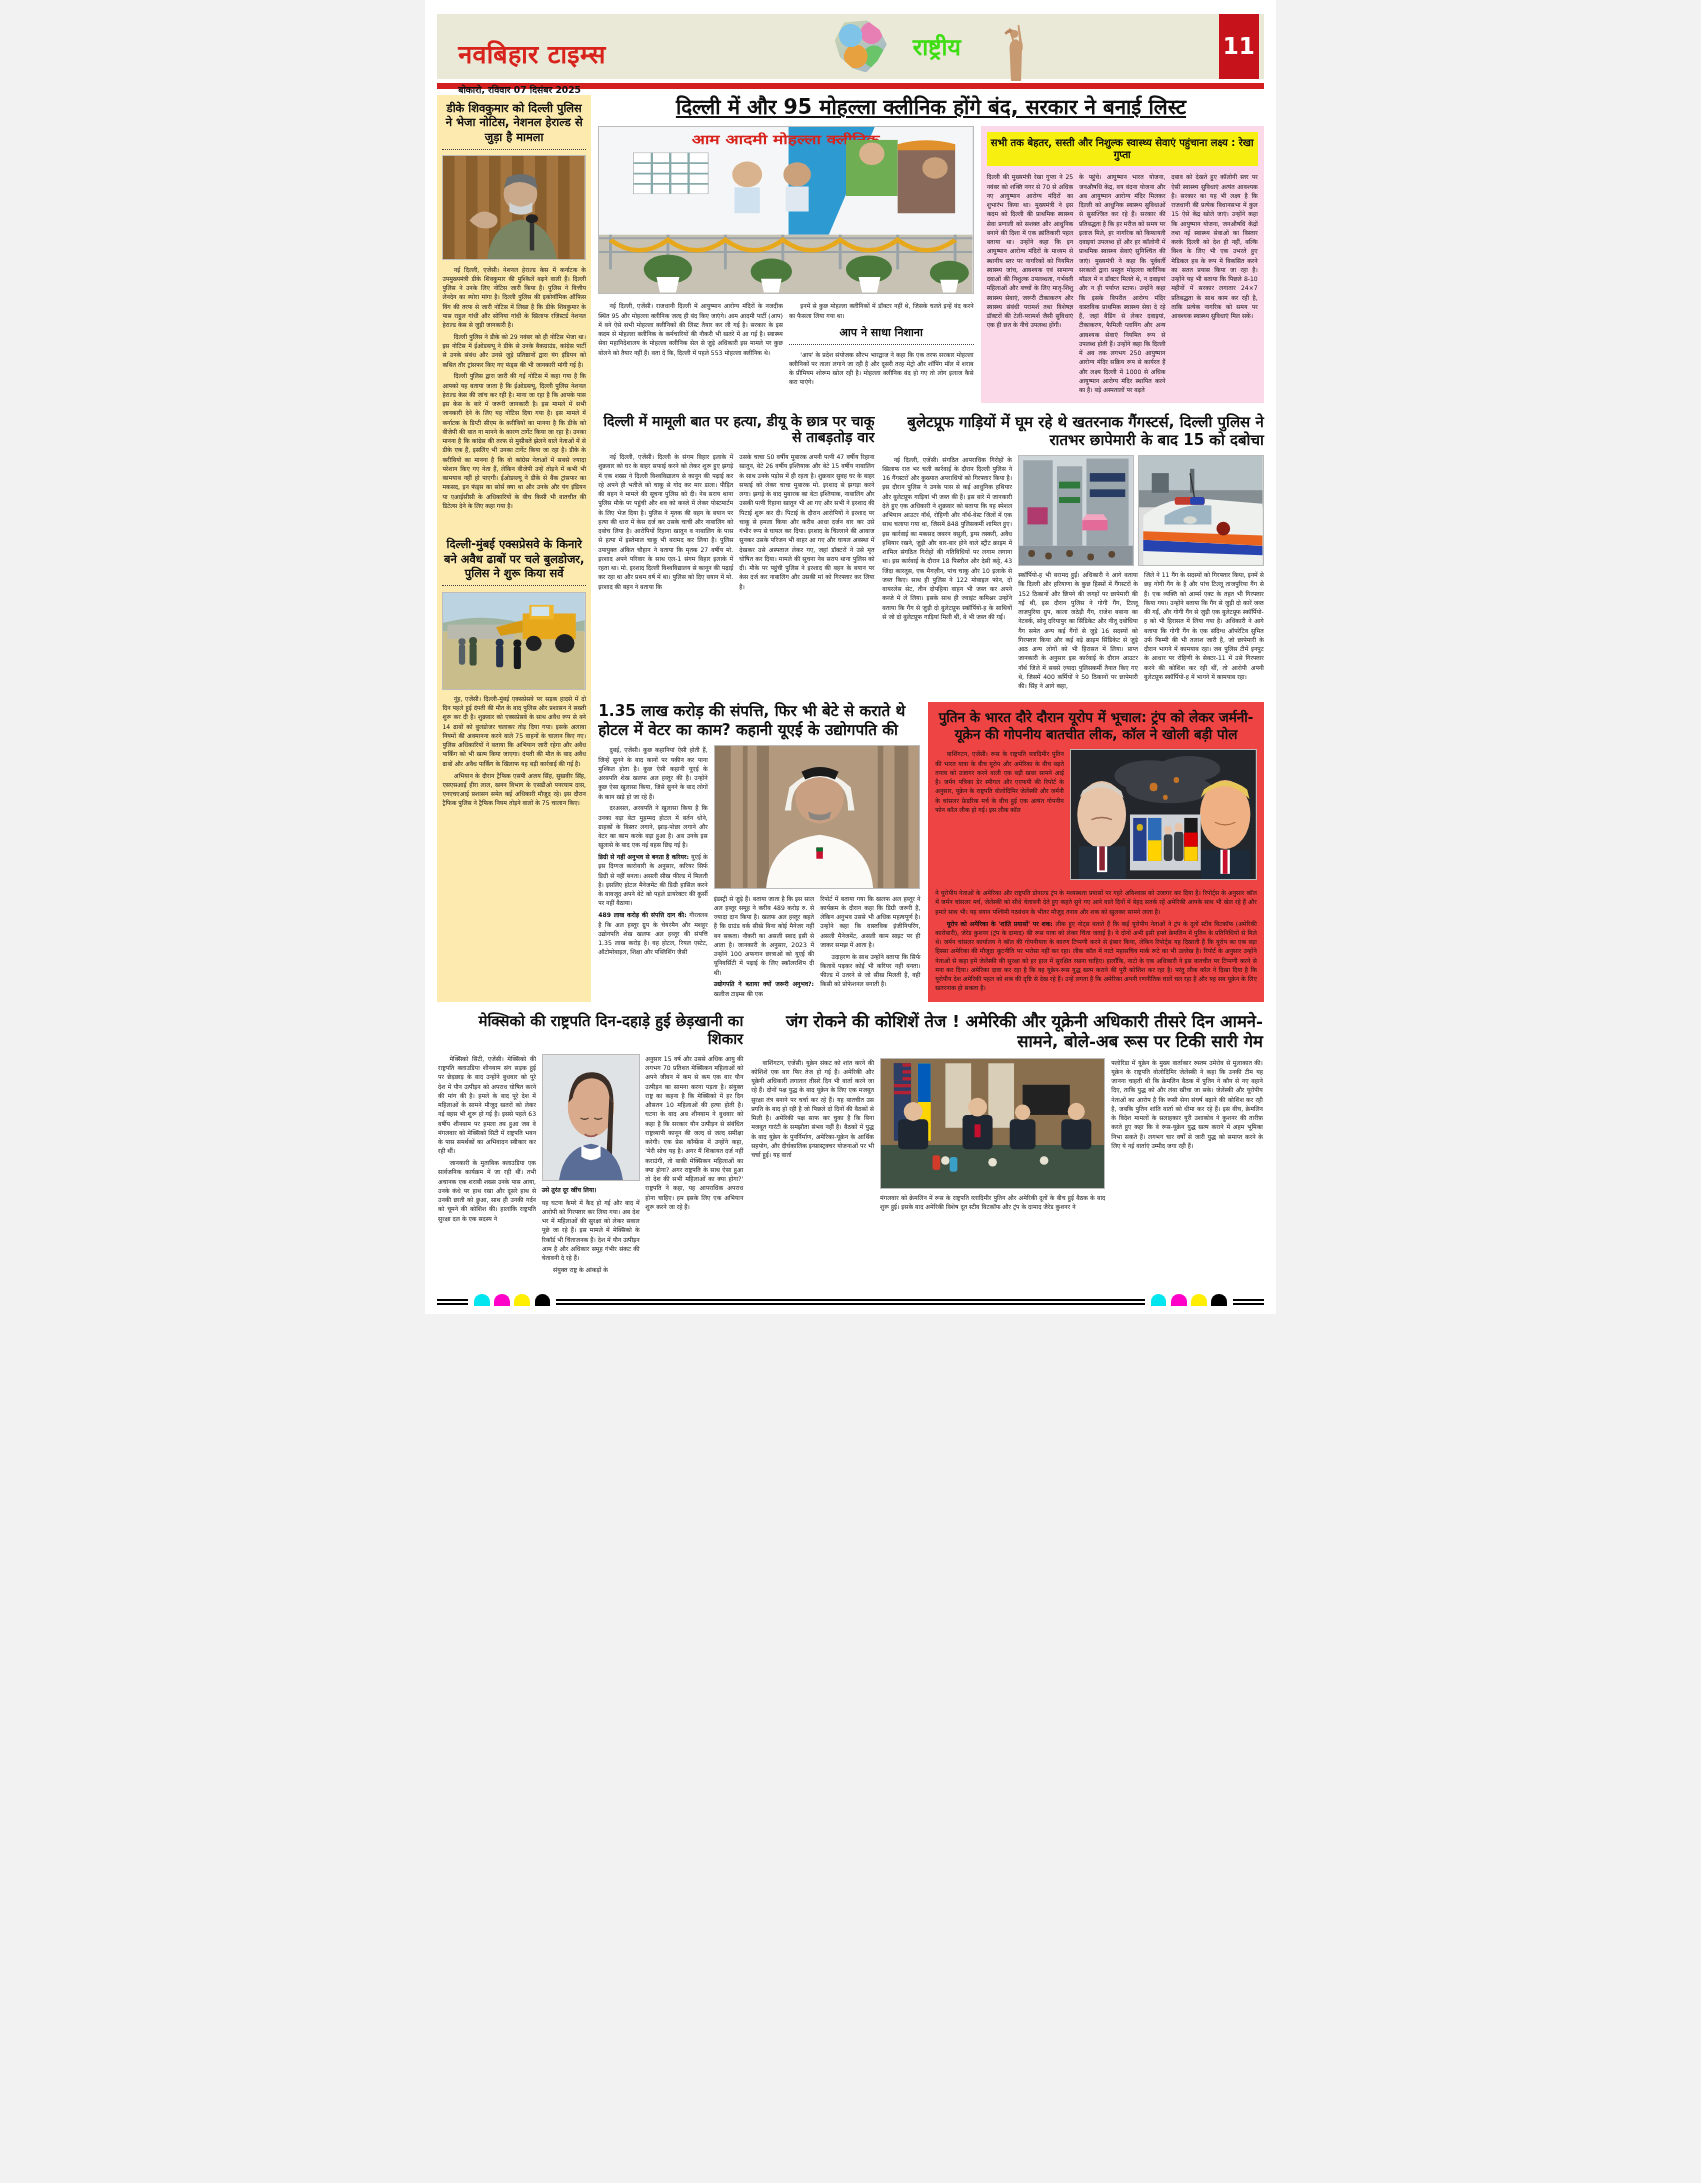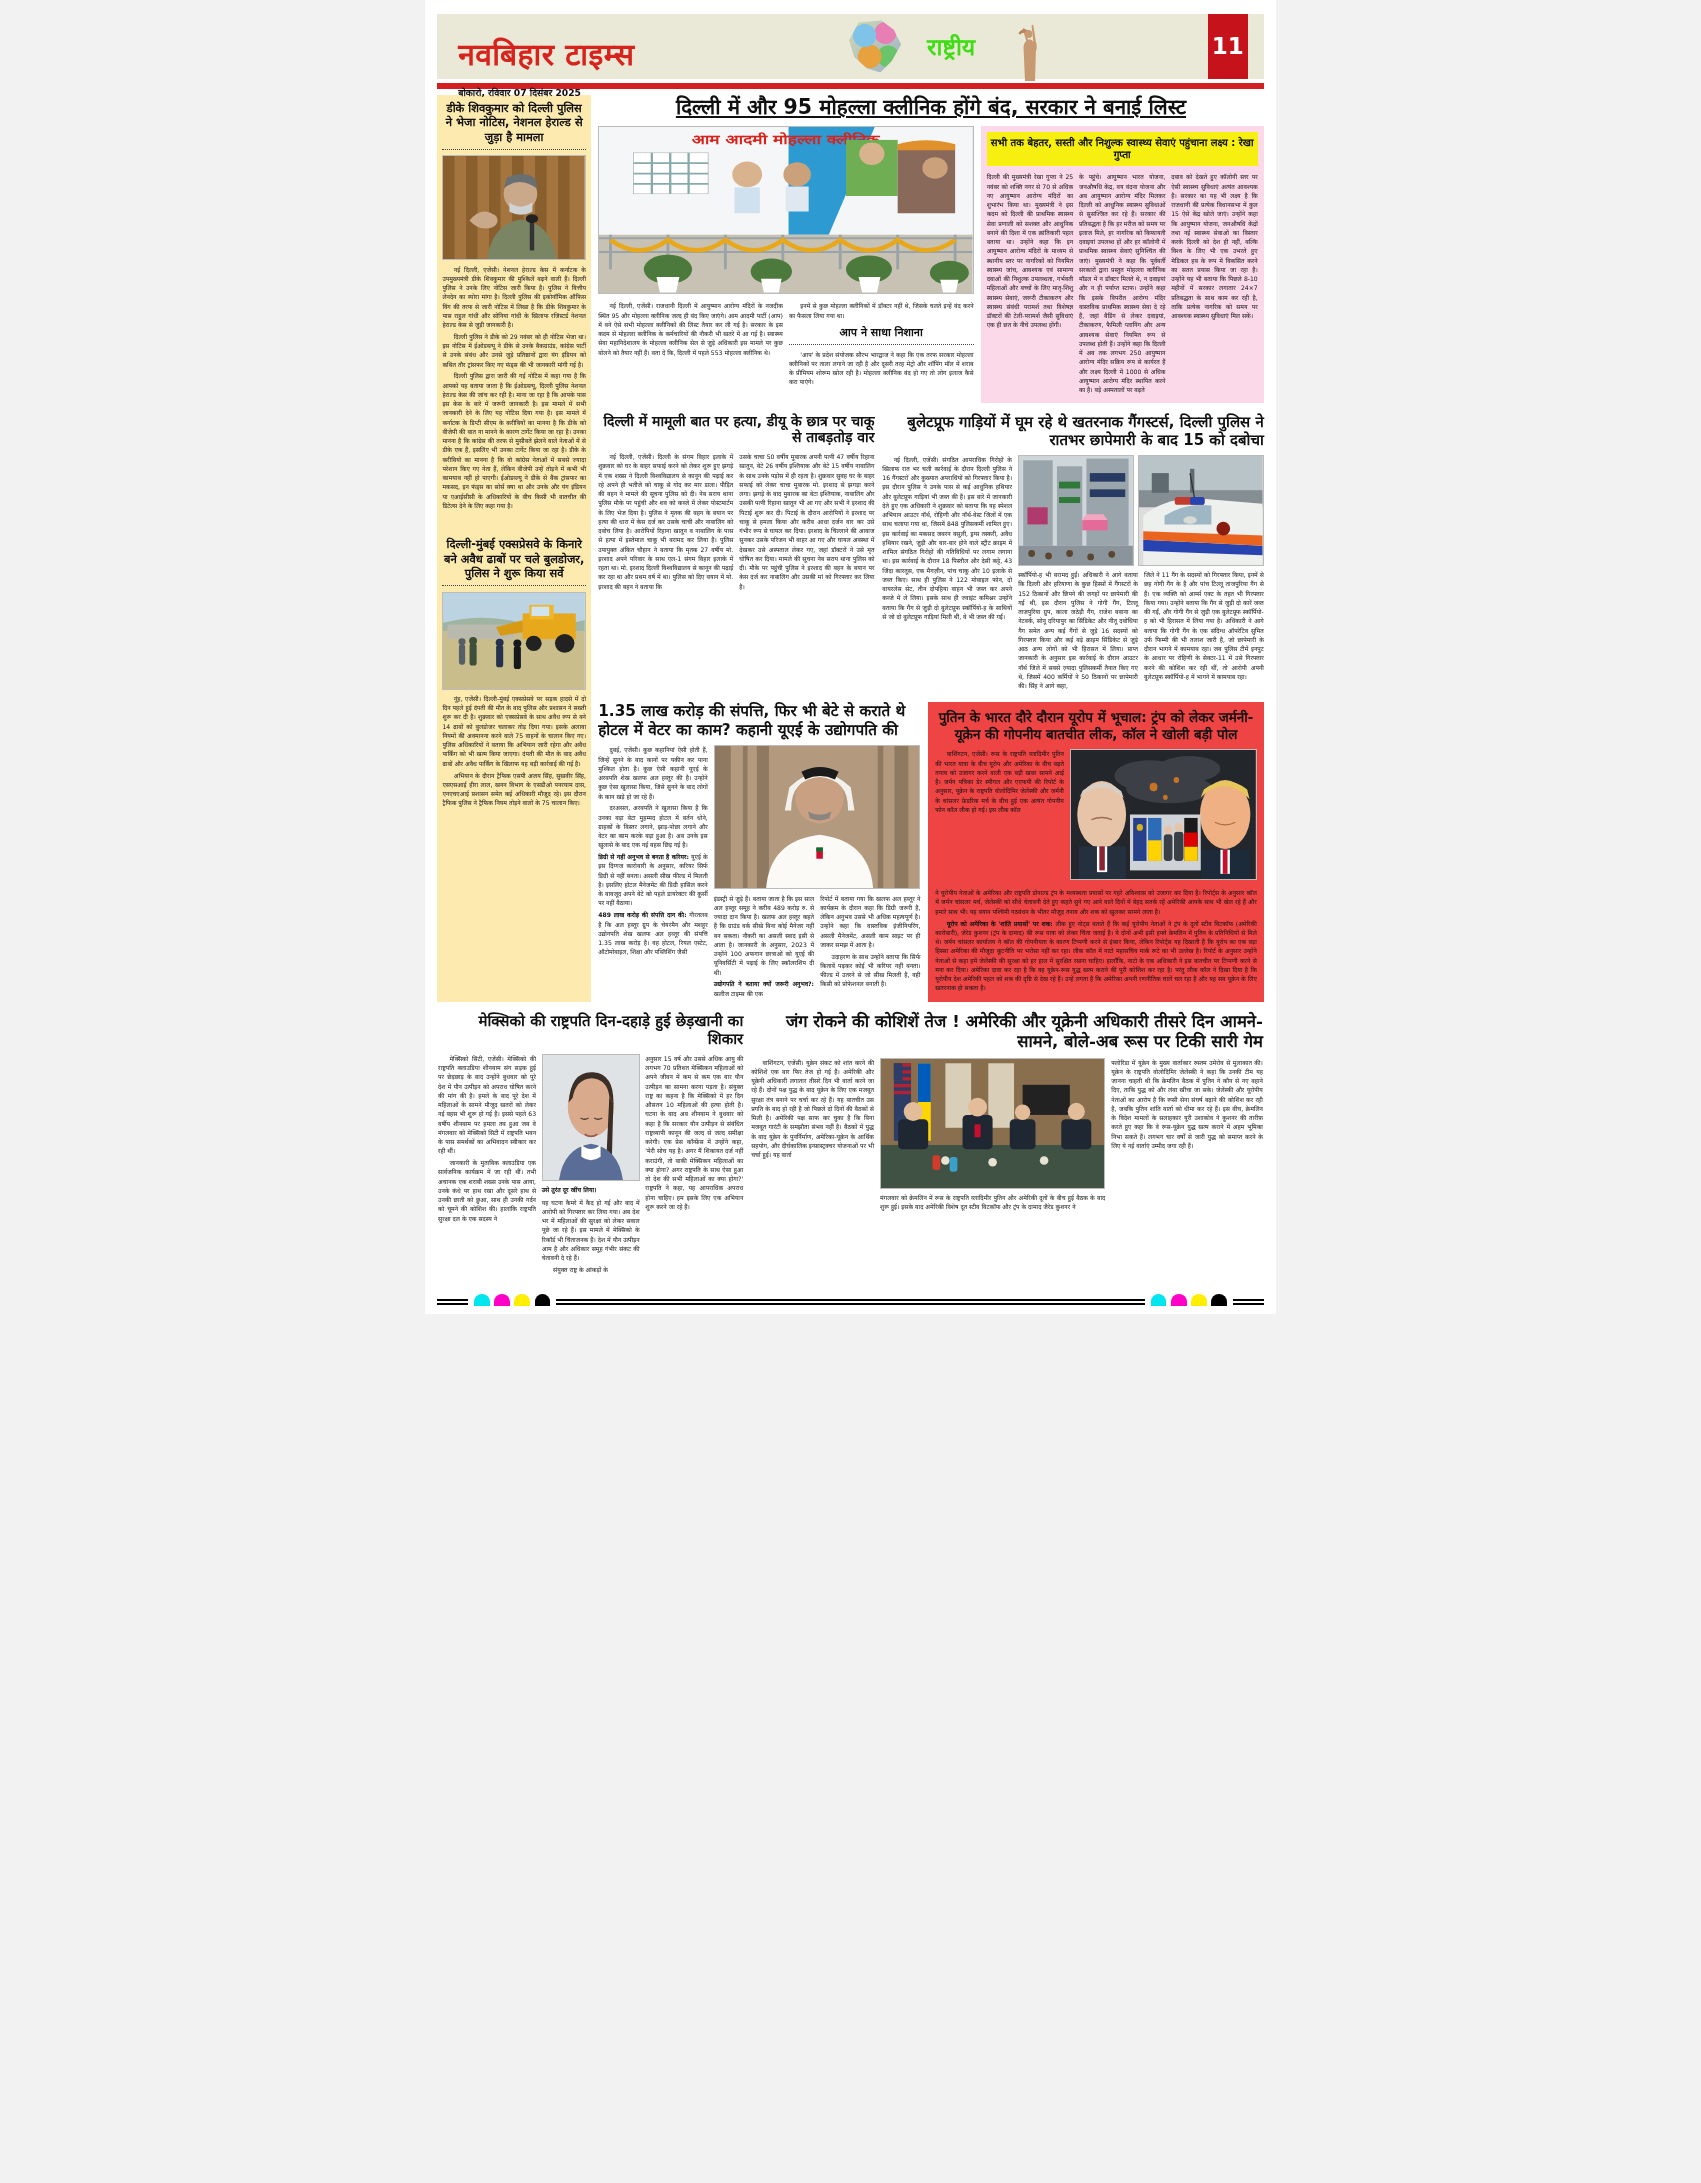--- a/index.html
+++ b/index.html
@@ -6,35 +6,35 @@
   .page {
     width:851px; margin:0 auto; background:#ffffff;
     font-family:"DejaVu Sans","Liberation Sans",sans-serif;
     color:#111; box-sizing:border-box; padding:7.9px 12.2px 8.7px 12.2px;
   }
   * { box-sizing:border-box; }
 
   
   .masthead { position:relative; background:#eae8d6; height:65px; display:flex; align-items:center; margin-top:6.1px; }
   .brand-block { padding-left:21px; }
-  .brand { color:#d8231c; font-weight:bold; font-size:30px; line-height:1.05; letter-spacing:0.4px;margin-top:45px; }
+  .brand { color:#d8231c; font-weight:bold; font-size:25px; line-height:1.05; letter-spacing:0.4px;margin-top:45px; }
   .dateline { color:#111; font-weight:bold; font-size:9.2px; margin-top:15px; }
   .mast-center { flex:1; display:flex; align-items:center; justify-content:center; gap:26px; height:100%; }
   .section-title { color:#3fdd14; font-weight:bold; font-size:23px; }
   .collage { width:52px; height:52px; border-radius:5.2px;
     background:
       radial-gradient(circle at 30% 30%, #7fc3e8 0 22%, transparent 23%),
       radial-gradient(circle at 70% 25%, #e87fb4 0 20%, transparent 21%),
       radial-gradient(circle at 40% 70%, #e8a13f 0 24%, transparent 25%),
       radial-gradient(circle at 75% 70%, #69c46a 0 20%, transparent 21%),
       linear-gradient(135deg,#cfd8b0,#9db3c9);
     clip-path:polygon(18% 4%, 62% 0, 86% 18%, 100% 46%, 82% 78%, 60% 100%, 34% 92%, 10% 70%, 0 38%);
   }
   .statue { width:48px; height:61px; margin-bottom:-8.7px; }
-  .pageno { position:absolute; right:16px; top:0; height:65px; width:40px; background:#c6131b; color:#fff;
+  .pageno { position:absolute; right:5px; top:0; height:65px; width:40px; background:#c6131b; color:#fff;
     display:flex; align-items:center; justify-content:center; font-size:23px; font-weight:bold; }
   .redrule { height:5.2px; background:#d31f1f; margin-top:4.4px; }
 
   
   .content { display:flex; gap:7px; margin-top:6.1px; }
   .leftcol { width:154px; flex:none; background:#fdeaaf; padding:6.1px 5.2px; }
   .mainregion { flex:1; min-width:0; }
 
   .head-sm { font-weight:bold; font-size:11.4px; line-height:1.28; text-align:center;
     border-bottom:0.9px dotted #444; padding-bottom:4.4px; margin-bottom:5.2px; }

